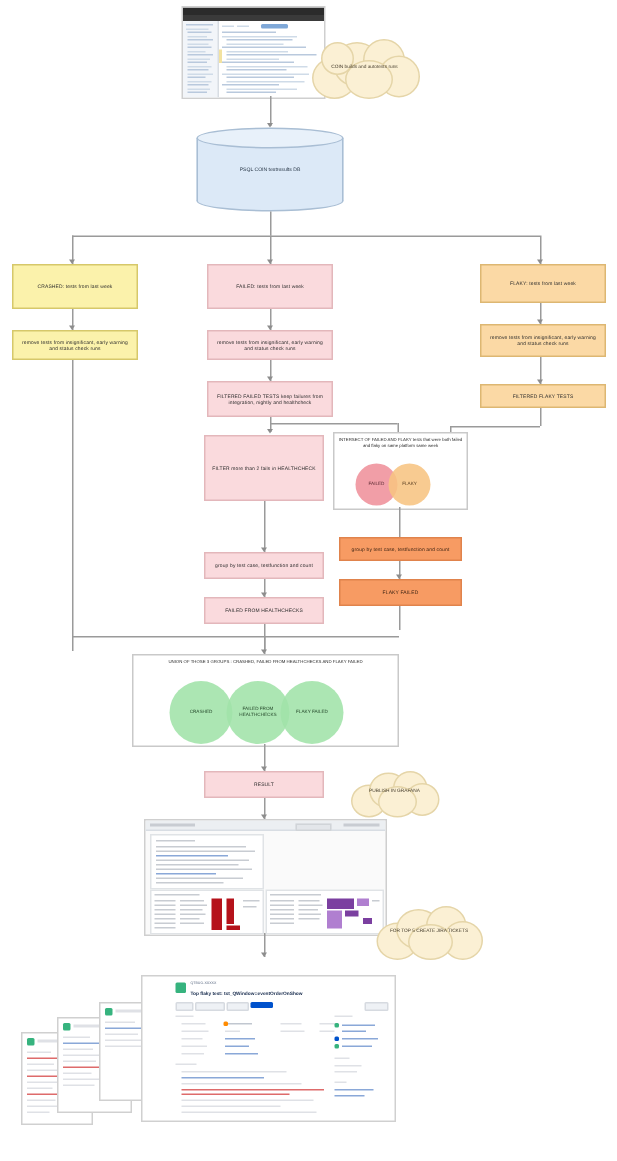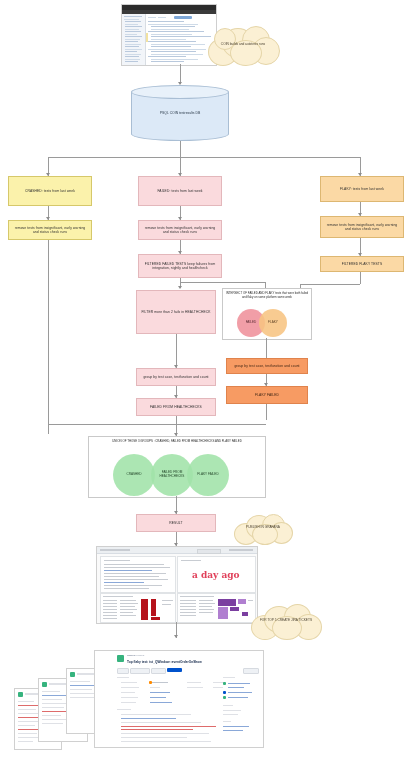--- a/index.html
+++ b/index.html
@@ -294,24 +294,20 @@
       <div class="tinyline" style="left:3px;top:10px;width:66px;height:1px;"></div>
       <div class="tinyline b" style="left:3px;top:13px;width:48px;height:1px;background:#8aa8d8;"></div>
       <div class="tinyline" style="left:3px;top:16px;width:62px;height:1px;"></div>
       <div class="tinyline" style="left:3px;top:19px;width:55px;height:1px;"></div>
       <div class="tinyline" style="left:3px;top:22px;width:64px;height:1px;"></div>
       <div class="tinyline" style="left:3px;top:25px;width:40px;height:1px;background:#8aa8d8;"></div>
       <div class="tinyline" style="left:3px;top:28px;width:58px;height:1px;"></div>
       <div class="tinyline" style="left:3px;top:31px;width:45px;height:1px;"></div>
     </div>
 
-    <div class="card" style="left:80px;top:9px;width:77px;height:35px;">
-      <div class="tinyline" style="left:3px;top:3px;width:20px;height:1.2px;"></div>
-      <div class="bigtxt" style="left:14px;top:13px;">a day ago</div>
-    </div>
 
     <div class="card" style="left:3px;top:46px;width:74px;height:28px;">
       <div class="tinyline" style="left:2px;top:2px;width:30px;height:1.2px;"></div>
       <div class="tinyline" style="left:2px;top:6px;width:14px;height:1px;"></div>
       <div class="tinyline" style="left:19px;top:6px;width:16px;height:1px;"></div>
       <div class="tinyline" style="left:2px;top:9px;width:14px;height:1px;"></div>
       <div class="tinyline" style="left:19px;top:9px;width:18px;height:1px;"></div>
       <div class="tinyline" style="left:2px;top:12px;width:14px;height:1px;"></div>
       <div class="tinyline" style="left:19px;top:12px;width:15px;height:1px;"></div>
       <div class="tinyline" style="left:2px;top:15px;width:14px;height:1px;"></div>

